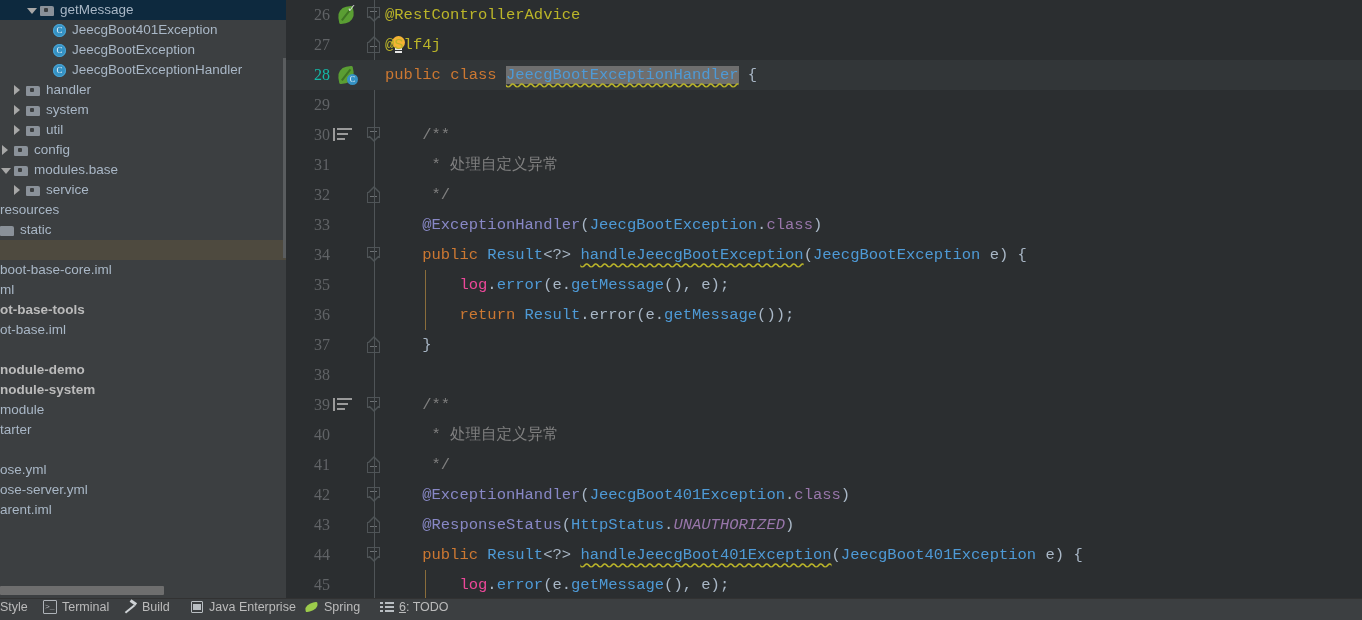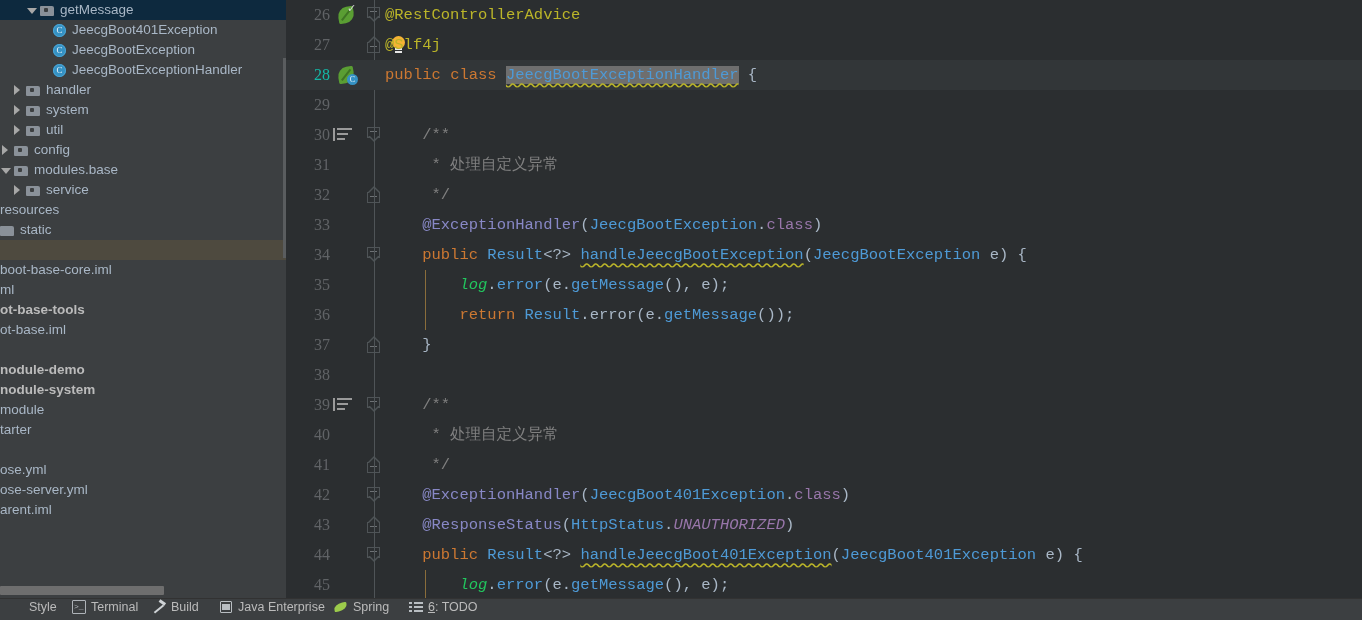--- a/index.html
+++ b/index.html
@@ -335,21 +335,21 @@
 
   
   .k  { color: #cc7832; }
   .kw { color: #9876aa; }
   .an { color: #bbb529; }
   .cm { color: #808080; }
   .cl { color: #4e9ad6; }
   .id { color: #a9b7c6; }
   .pl { color: #a9b7c6; }
   .ann2 { color: #8888c6; }
-  .fld { color: #22c55e; font-style: italic; }
+  .fld { color: #ec4899; }
   .sf  { color: #9876aa; font-style: italic; }
   .sel-hl { background: #6e6e6e; }
   .wavy {
     text-decoration: underline;
     text-decoration-style: wavy;
     text-decoration-color: #bbb529;
     text-underline-offset: 3px;
   }
 
   
@@ -363,21 +363,20 @@
     color: #bbbbbb;
     border-top: 1px solid #323232;
     box-sizing: border-box;
   }
   .sb-item {
     display: flex;
     align-items: center;
     height: 26px;
     white-space: nowrap;
     gap: 5px;
-    padding-left: 29px;
   }
   .sb-icon {
     position: relative;
     width: 14px; height: 14px;
     display: inline-block;
     flex: 0 0 14px;
   }
   
   .ic-terminal {
     border: 1px solid #aeb3b8;

